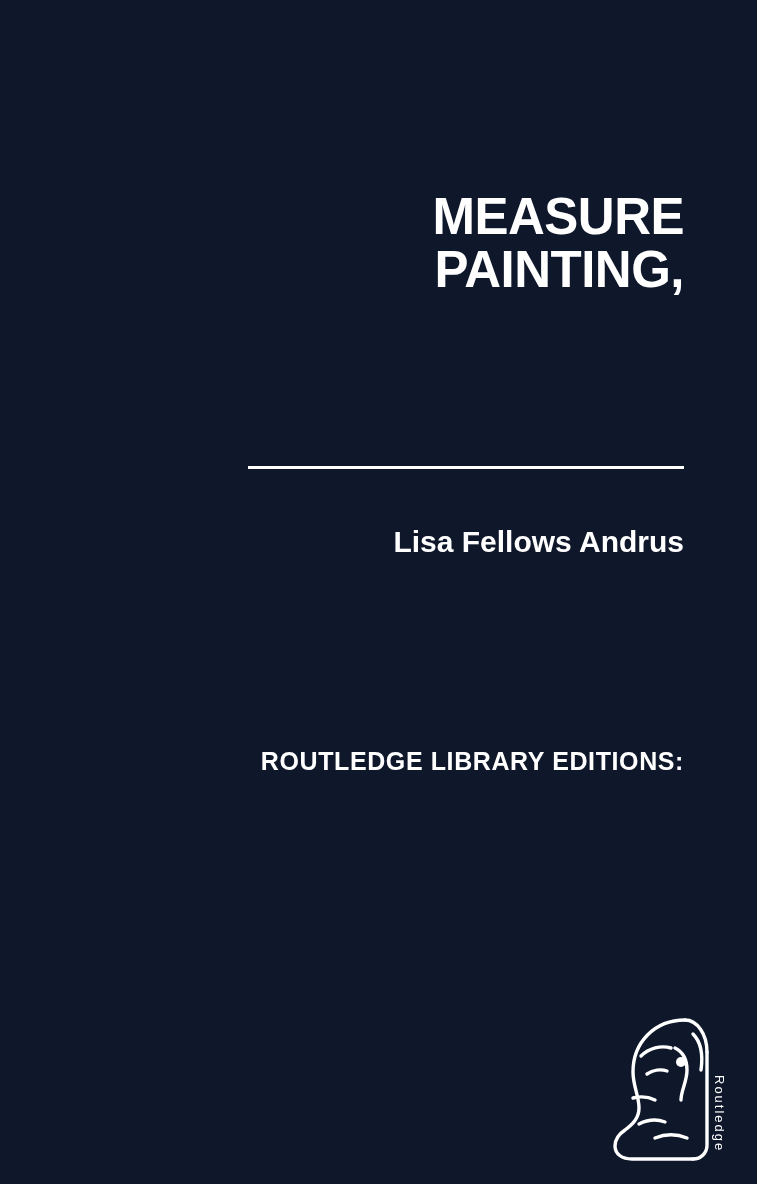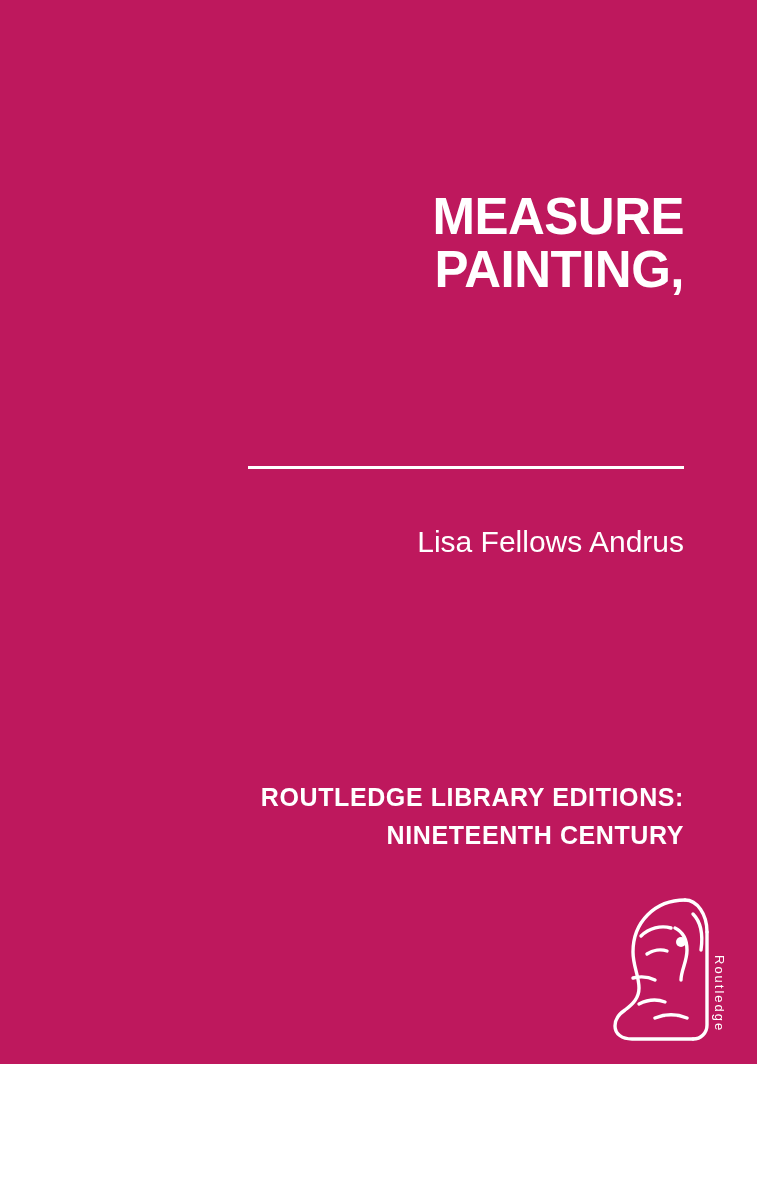--- a/index.html
+++ b/index.html
@@ -6,22 +6,22 @@
     margin: 0;
     padding: 0;
     background: #ffffff;
   }
   body {
     font-family: "Liberation Sans", sans-serif;
   }
   .cover {
     position: relative;
     width: 757px;
-    height: 1064px;
-    background: #be185d;
+    height: 1184px;
+    background: #0f172a;
     overflow: hidden;
     box-sizing: border-box;
   }
   .title-block {
     position: absolute;
     left: 248px;
     top: 190px;
     width: 436px;
     text-align: right;
   }
@@ -44,26 +44,26 @@
   }
   .author {
     position: absolute;
     left: 248px;
     top: 523px;
     width: 436px;
     text-align: right;
     color: #ffffff;
     font-size: 30px;
     line-height: 38px;
-    font-weight: normal;
+    font-weight: bold;
   }
   .series {
     position: absolute;
     left: 180px;
-    top: 778px;
+    top: 742px;
     width: 504px;
     text-align: right;
   }
   .series-line {
     color: #ffffff;
     font-size: 25px;
     line-height: 38px;
     font-weight: bold;
     letter-spacing: 0.6px;
     text-transform: uppercase;
@@ -101,21 +101,20 @@
     <div class="title-line">MEASURE</div>
     <div class="title-line">PAINTING,</div>
   </div>
 
   <div class="rule"></div>
 
   <div class="author">Lisa Fellows Andrus</div>
 
   <div class="series">
     <div class="series-line">ROUTLEDGE LIBRARY EDITIONS:</div>
-    <div class="series-line">NINETEENTH CENTURY</div>
   </div>
 
   <div class="logo">
     <svg viewBox="0 0 140 150" aria-hidden="true">
       <g fill="none" stroke="#ffffff" stroke-width="3.4" stroke-linecap="round" stroke-linejoin="round">
         <path d="M96 8 C66 8 44 30 44 60 C44 74 50 84 50 96 C50 106 44 112 36 118 C30 122 26 128 26 134 C26 142 33 147 43 147 L104 147"></path>
         <path d="M104 147 C112 147 118 141 118 133 L118 40"></path>
         <path d="M118 40 C118 22 108 8 96 8"></path>
         <path d="M52 44 C60 36 72 33 82 36"></path>
         <path d="M58 62 C64 58 72 57 78 59"></path>

